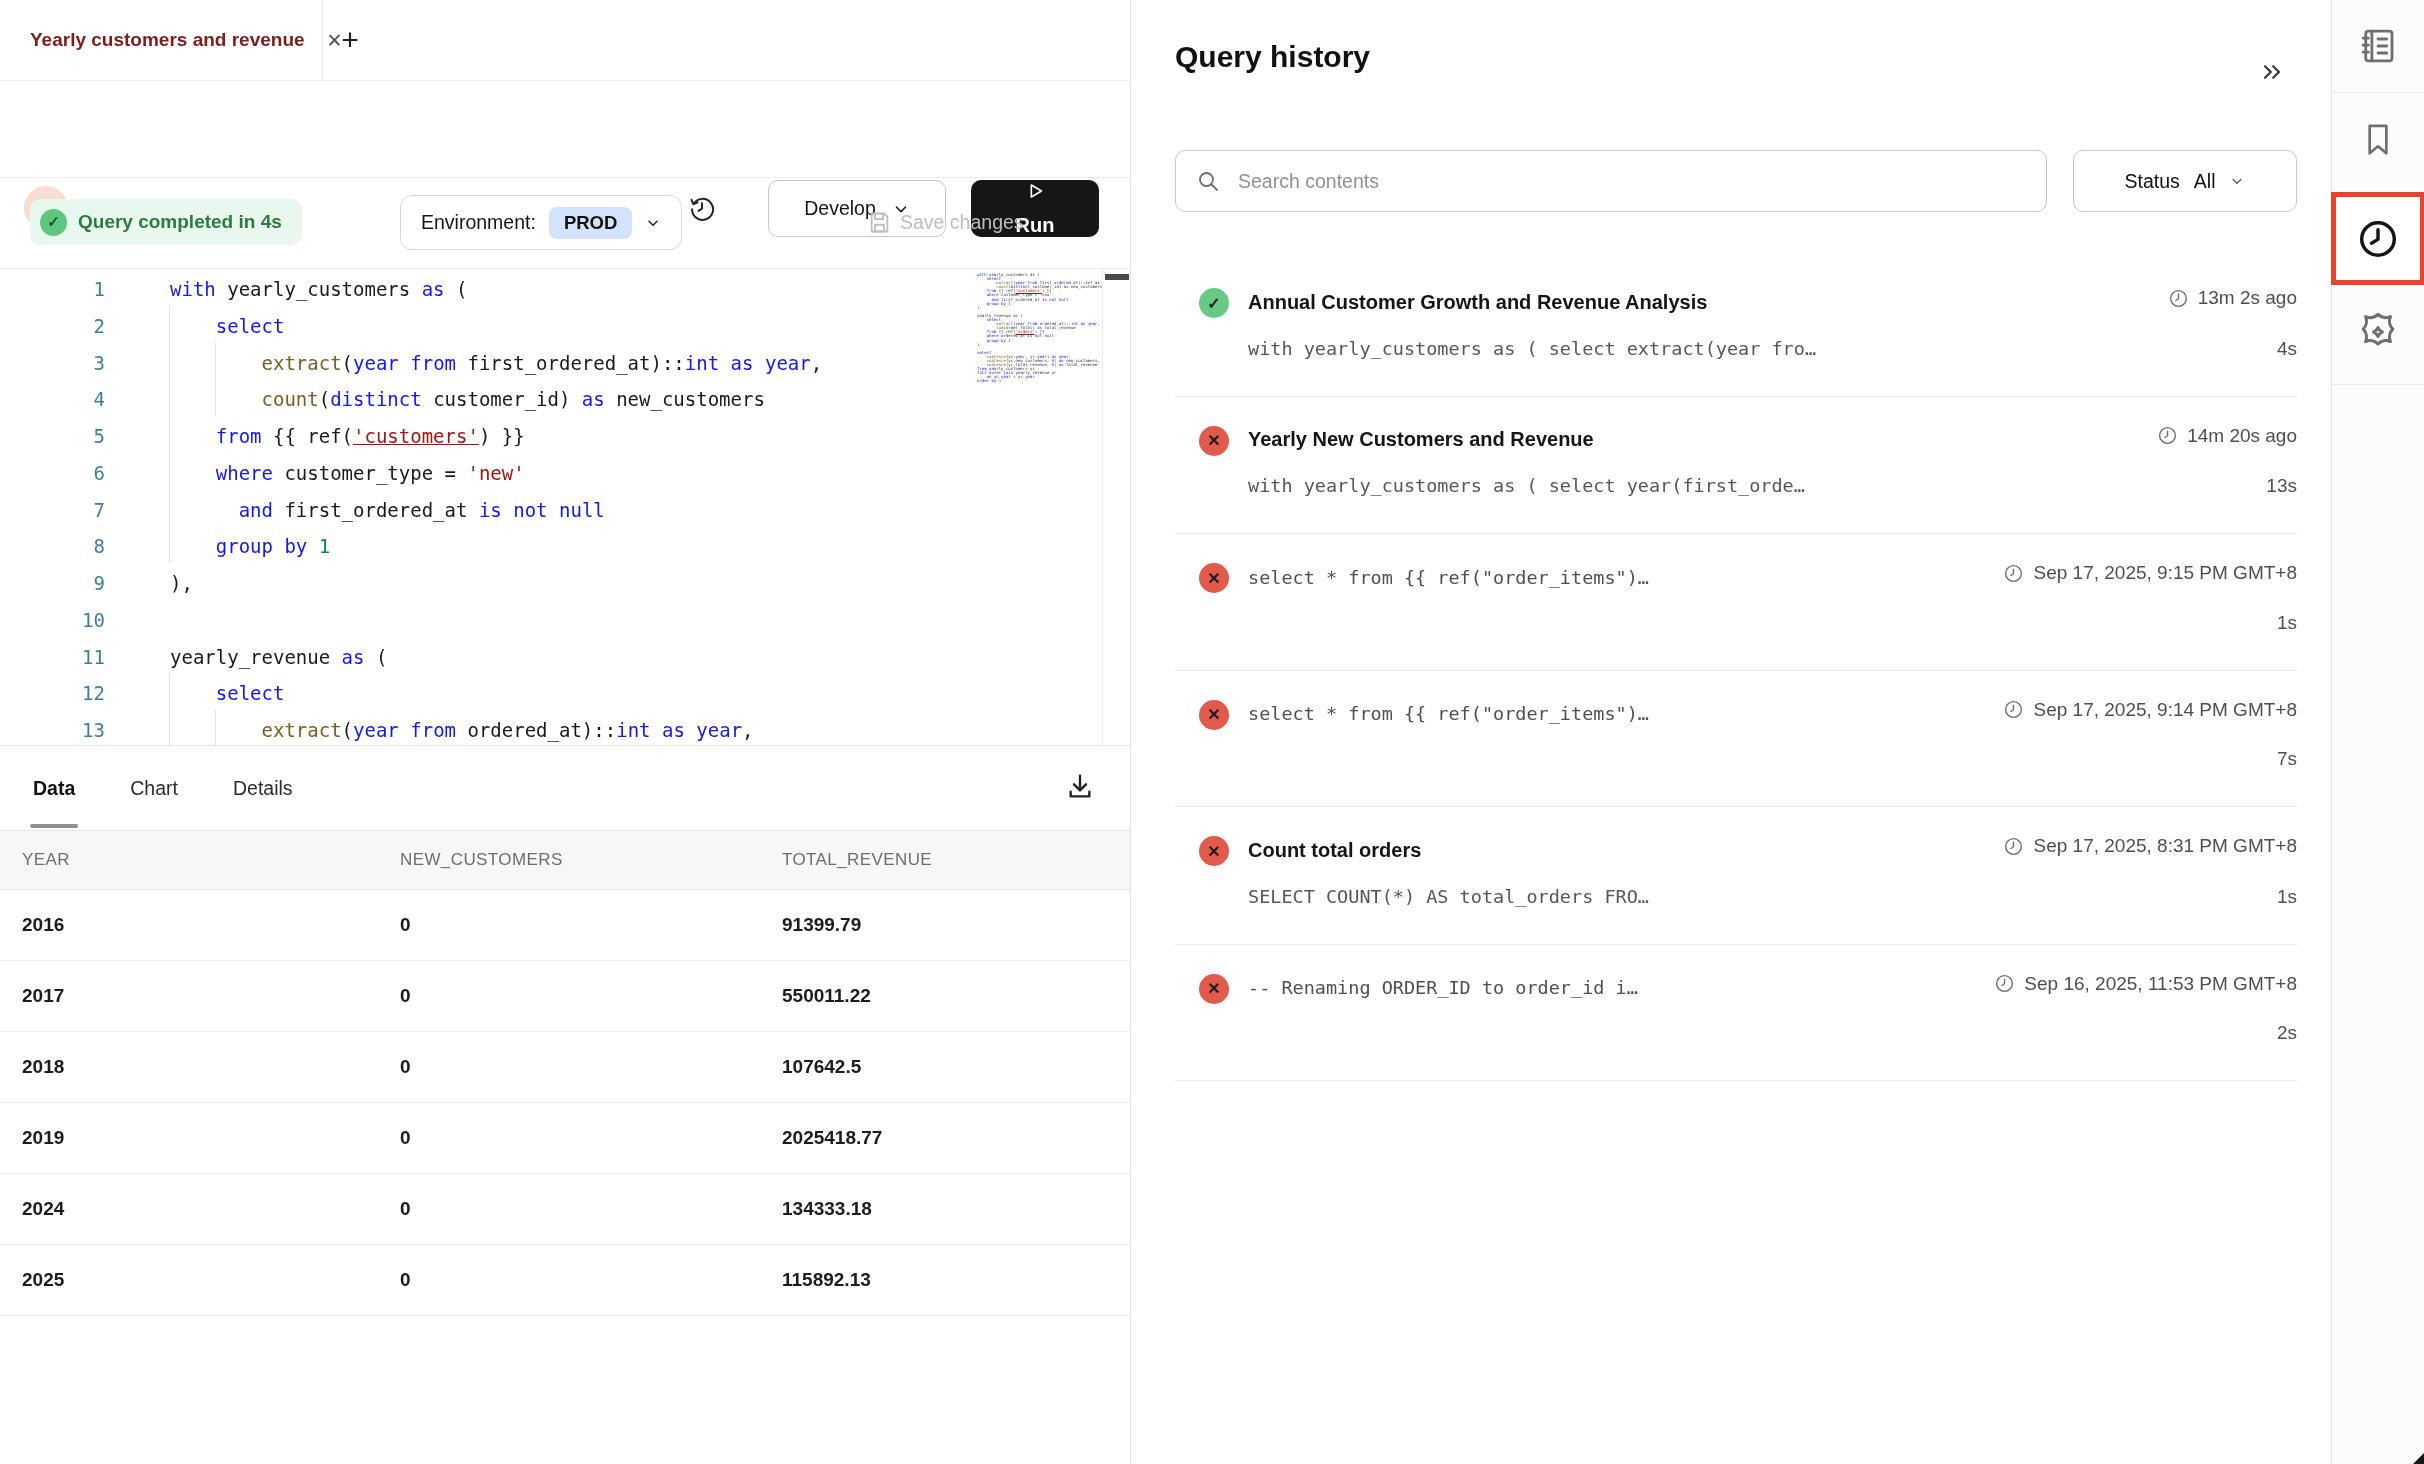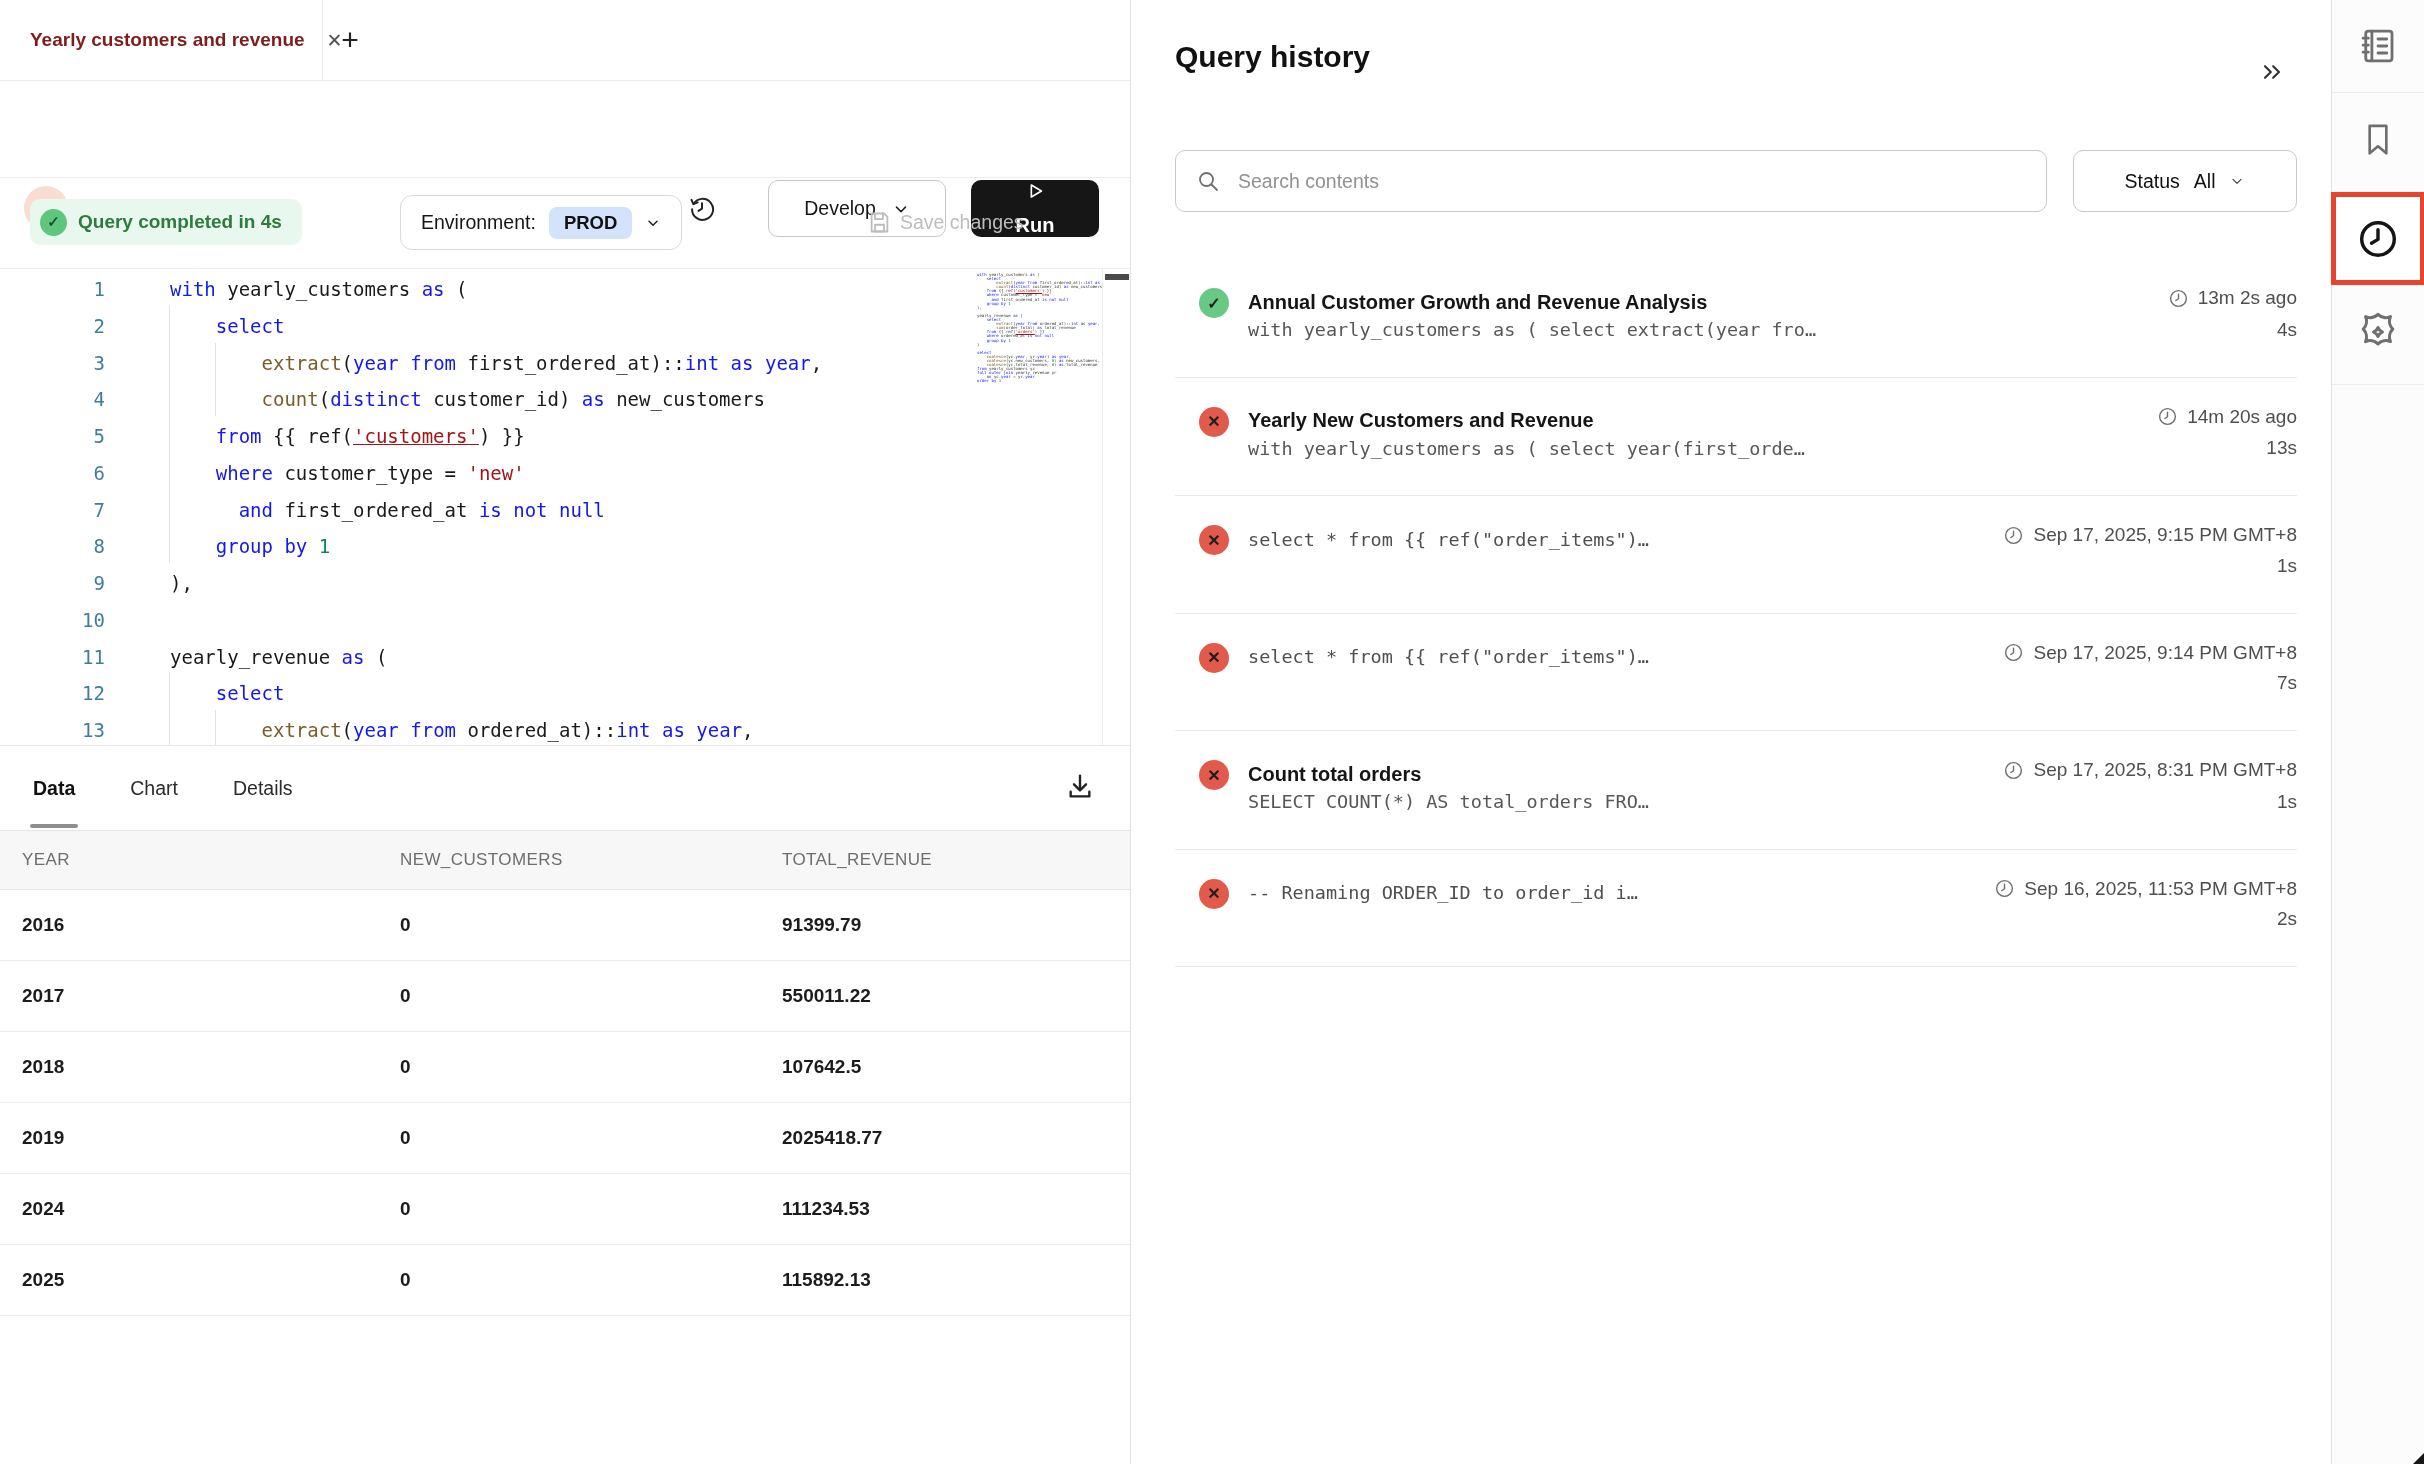--- a/index.html
+++ b/index.html
@@ -84,21 +84,21 @@
   .statusfilter{position:absolute;left:941px;top:150px;width:224px;height:62px;border:1px solid #c9c9c9;border-radius:10px;background:#fff;
                 display:flex;align-items:center;justify-content:center;gap:14px;font-size:19.5px;color:#111;}
   .statusfilter svg{stroke:#444;fill:none;stroke-width:1.8;stroke-linecap:round;stroke-linejoin:round;}
   .histlist{position:absolute;left:43px;top:259px;width:1122px;}
   .hist-item{display:flex;align-items:flex-start;padding:28px 0 36px 24px;border-bottom:1px solid #e9e9e9;}
   .hist-status{flex:0 0 30px;width:30px;height:30px;border-radius:50%;margin:1px 19px 0 0;
                display:flex;align-items:center;justify-content:center;font-size:16px;font-weight:700;color:#1e1e1e;}
   .hist-status.success{background:#68c984;} .hist-status.error{background:#e15a4b;}
   .hist-body{flex:1;min-width:0;}
   .hist-row1,.hist-row2{display:flex;justify-content:space-between;align-items:baseline;}
-  .hist-row2{margin-top:5px;align-items:center;}
+  .hist-row2{margin-top:24px;}
   .hist-title{font-size:20px;font-weight:600;color:#151515;}
   .hist-title.mono{font-family:"DejaVu Sans Mono",monospace;font-size:18.5px;font-weight:400;color:#4f4f4f;}
   .hist-time{display:flex;align-items:center;gap:9px;font-size:19px;color:#4f4f4f;white-space:nowrap;}
   .hist-time svg{stroke:#6e6e6e;fill:none;stroke-width:1.6;stroke-linecap:round;stroke-linejoin:round;}
   .hist-sql{font-family:"DejaVu Sans Mono",monospace;font-size:18.5px;color:#575757;white-space:nowrap;overflow:hidden;}
   .hist-dur{font-size:19px;color:#4f4f4f;margin-left:20px;}
 
   
   .rail{position:absolute;left:2332px;top:0;width:92px;height:1464px;background:#fcfcfc;}
   .rail-div{position:absolute;left:0;width:100%;height:1px;background:#ececec;}
@@ -292,21 +292,21 @@
           <span>107642.5</span>
         </div>
         <div class="trow">
           <span>2019</span>
           <span>0</span>
           <span>2025418.77</span>
         </div>
         <div class="trow">
           <span>2024</span>
           <span>0</span>
-          <span>111234.53</span>
+          <span>134333.18</span>
         </div>
         <div class="trow">
           <span>2025</span>
           <span>0</span>
           <span>115892.13</span>
         </div>
       </div>
   </section>
 
   <section class="history">

